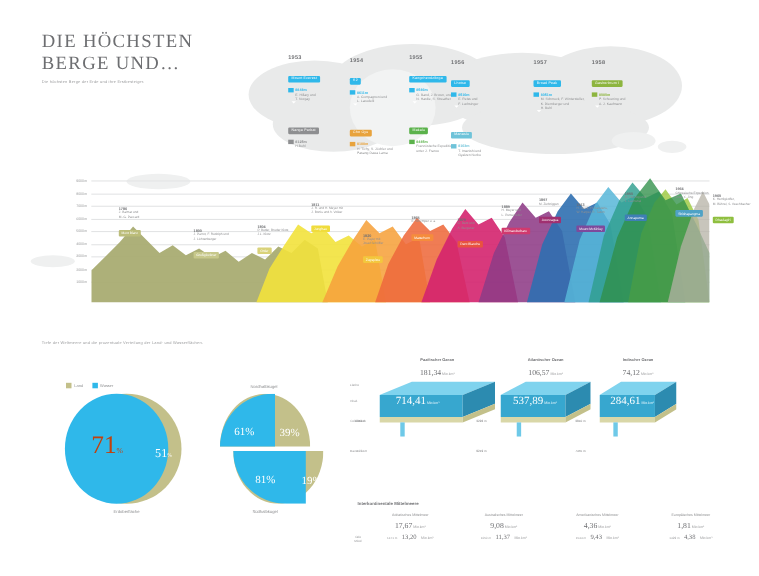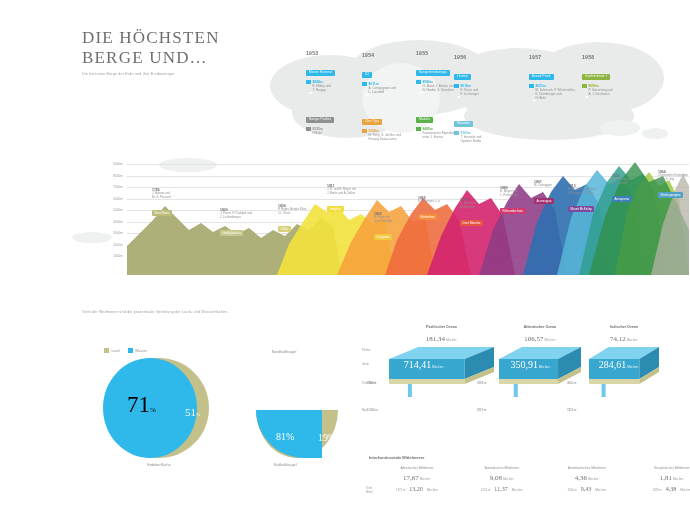--- a/index.html
+++ b/index.html
@@ -4,21 +4,21 @@
 <style>
   * { box-sizing: border-box; margin: 0; padding: 0; }
   body {
     width: 690px; height: 524px;
     background: #ffffff;
     font-family: "Liberation Sans", sans-serif;
     position: relative;
     overflow: hidden;
     color: #58585a;
   }
-  .canvas { position: absolute; inset: 0; margin-left: 44px; }
+  .canvas { position: absolute; inset: 0; }
 
   
   .title-block { position: absolute; }
   .main-title {
     font-family: "Liberation Serif", serif;
     font-size: 17px;
     letter-spacing: 1.2px;
     color: #6d6e71;
     line-height: 20px;
     white-space: pre-line;
@@ -81,21 +81,21 @@
     white-space: nowrap;
   }
 
   
   .ocean-title { font-family: "Liberation Serif", serif; font-size: 13px; color: #6d6e71; letter-spacing: 1px; }
   .legend { display: flex; gap: 8px; align-items: center; }
   .legend-item { display: flex; gap: 2.5px; align-items: center; font-size: 3.6px; color: #8e8f91; }
   .swatch { width: 5px; height: 5px; display: inline-block; }
 
   .pie-label { font-size: 3.8px; color: #8e8f91; text-align: center; }
-  .pie-big-num { font-family: "Liberation Serif", serif; font-size: 23px; color: #000000; }
+  .pie-big-num { font-family: "Liberation Serif", serif; font-size: 23px; color: #c2410c; }
   .pie-big-pct { font-size: 7px; }
   .pie-sm-num { font-family: "Liberation Serif", serif; font-size: 11px; color: #ffffff; }
   .pie-sm-pct { font-size: 5px; }
   .pie-hemi-num { font-family: "Liberation Serif", serif; font-size: 10px; color: #ffffff; }
 
   
   .ocean-panel { position: absolute; }
   .ocean-name { font-size: 3.6px; color: #6d6e71; font-weight: bold; text-align: center; }
   .ocean-area { font-family: "Liberation Serif", serif; font-size: 7px; color: #6d6e71; text-align: center; }
   .unit { font-size: 3.2px; color: #9a9b9d; font-family: "Liberation Sans", sans-serif; }
@@ -340,20 +340,30 @@
     </div>
     <div style="position:absolute; left:76px; top:44px;">
       <span class="pie-sm-num">51</span><span class="pie-sm-num pie-sm-pct">%</span>
     </div>
   </div>
   <div class="pie-label" style="position:absolute; left:75px; top:463px; width:80px;">Erdoberfläche</div>
 
   <div class="pie-label" style="position:absolute; left:200px; top:350px; width:80px;">Nordhalbkugel</div>
   <div style="position:absolute; left:200px; top:358px; width:82px; height:100px;">
 
+    <div style="position:absolute; left:0; top:0; width:82px; height:48px; overflow:hidden;">
+      <div style="position:absolute; left:0; top:0; width:82px; height:96px; border-radius:50%; background:#c3c08a;"></div>
+      <div style="position:absolute; left:0; top:0; width:50px; height:96px; border-radius:48px 0 0 48px; background:#2fb8ea;"></div>
+      <div style="position:absolute; left:13px; top:24px;">
+        <span class="pie-hemi-num">61</span><span class="pie-hemi-num pie-sm-pct">%</span>
+      </div>
+      <div style="position:absolute; left:54px; top:25px;">
+        <span class="pie-hemi-num">39</span><span class="pie-hemi-num pie-sm-pct">%</span>
+      </div>
+    </div>
 
     <div style="position:absolute; left:12px; top:52px; width:82px; height:48px; overflow:hidden;">
       <div style="position:absolute; left:0; top:-48px; width:82px; height:96px; border-radius:50%; background:#c3c08a;"></div>
       <div style="position:absolute; left:0; top:-48px; width:66px; height:96px; border-radius:48px 0 0 48px; background:#2fb8ea;"></div>
       <div style="position:absolute; left:20px; top:16px;">
         <span class="pie-hemi-num">81</span><span class="pie-hemi-num pie-sm-pct">%</span>
       </div>
       <div style="position:absolute; left:62px; top:17px;">
         <span class="pie-hemi-num">19</span><span class="pie-hemi-num pie-sm-pct">%</span>
       </div>
@@ -386,21 +396,21 @@
       <div class="ocean-panel" style="left: 455px; top: 325px; width: 82px;">
         <div class="ocean-name">Atlantischer Ozean</div>
         <div class="ocean-area" style="margin-top: 6px;"><span>106,57</span><span class="unit"> Mio.km²</span></div>
         <div style="position: relative; height: 56px; margin-top: 2px;"><svg width="82" height="52" viewBox="0 0 82 52">
             <polygon points="0,14 22.96,2 82,2 59.04,14" fill="#7fd3ee"></polygon>
             <polygon points="0,14 59.04,14 59.04,34 0,34" fill="#37a7cf"></polygon>
             <polygon points="59.04,14 82,2 82,22 59.04,34" fill="#2c8bb0"></polygon>
             <polygon points="0,34 59.04,34 59.04,39 0,39" fill="#d9d7a8"></polygon>
             <polygon points="59.04,34 82,22 82,27 59.04,39" fill="#c3c08a"></polygon>
             <rect x="14.76" y="39" width="4" height="13" fill="#6ec9e8"></rect>
-          </svg><div class="ocean-vol" style="left: 11.48px; top: 14px;"><span>350,91</span><span class="unit" style="color: rgb(232, 247, 253);"> Mio.km³</span></div></div>
+          </svg><div class="ocean-vol" style="left: 11.48px; top: 14px;"><span>537,89</span><span class="unit" style="color: rgb(232, 247, 253);"> Mio.km³</span></div></div>
         <div class="depth-lab" style="position: absolute; left: -22px; top: 56px;">3293 m</div>
         <div class="depth-lab" style="position: absolute; left: -22px; top: 83px;">9219 m</div>
       </div>
       <div class="ocean-panel" style="left: 545px; top: 325px; width: 70px;">
         <div class="ocean-name">Indischer Ozean</div>
         <div class="ocean-area" style="margin-top: 6px;"><span>74,12</span><span class="unit"> Mio.km²</span></div>
         <div style="position: relative; height: 56px; margin-top: 2px;"><svg width="70" height="52" viewBox="0 0 70 52">
             <polygon points="0,14 19.6,2 70,2 50.4,14" fill="#7fd3ee"></polygon>
             <polygon points="0,14 50.4,14 50.4,34 0,34" fill="#37a7cf"></polygon>
             <polygon points="50.4,14 70,2 70,22 50.4,34" fill="#2c8bb0"></polygon>

